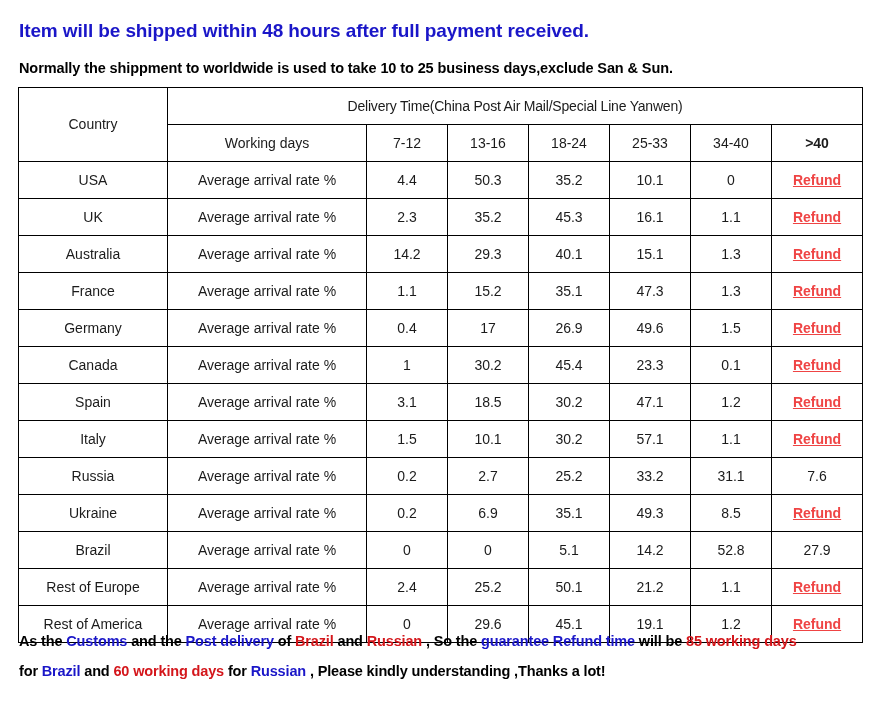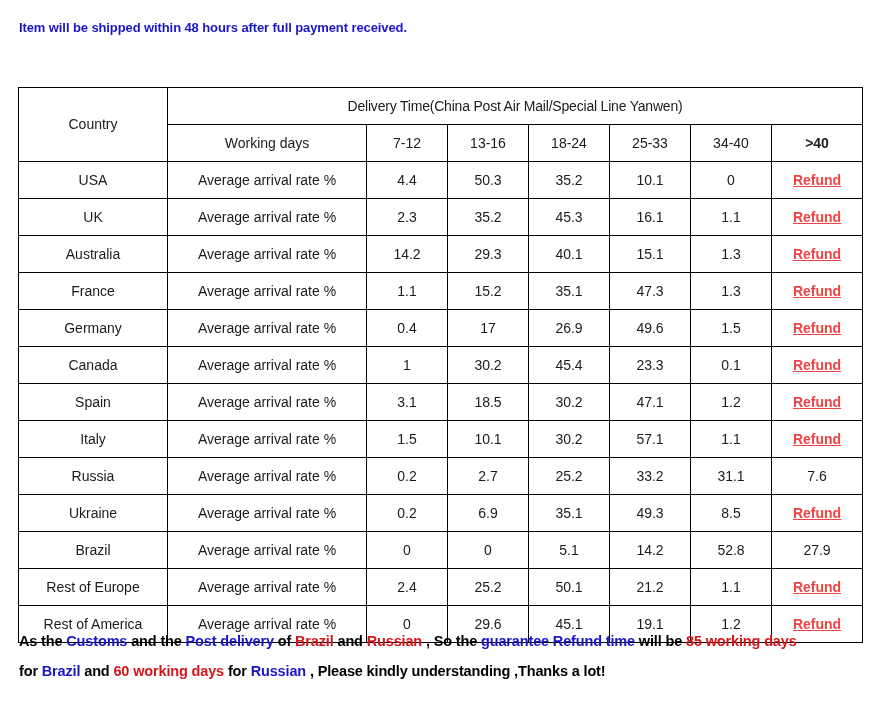--- a/index.html
+++ b/index.html
@@ -20,21 +20,21 @@
     width: 883px;
     height: 710px;
     box-sizing: border-box;
   }
 
   
   .notice-blue {
     position: absolute;
     left: 19px;
     top: 20px;
-    font-size: 13px;
+    font-size: 19px;
     font-weight: bold;
     color: #1a16c8;
     letter-spacing: -0.1px;
     white-space: nowrap;
   }
   .notice-black {
     position: absolute;
     left: 19px;
     top: 60px;
     font-size: 14.5px;
@@ -132,20 +132,21 @@
   .seg-blue  { color: #1a16c8; }
   .seg-red   { color: #d4161b; }
 </style>
 </head>
 <body>
 
 <div class="page">
 
   <div class="notice-blue">Item will be shipped within 48 hours after full payment received.</div>
 
+  <div class="notice-black">Normally the shippment to worldwide is used to take 10 to 25 business days,exclude San &amp; Sun.</div>
 
   <div class="table-wrap">
     <table class="delivery">
       <colgroup>
         <col class="c-country">
         <col class="c-working">
         <col class="c-range">
         <col class="c-range">
         <col class="c-range">
         <col class="c-range">

